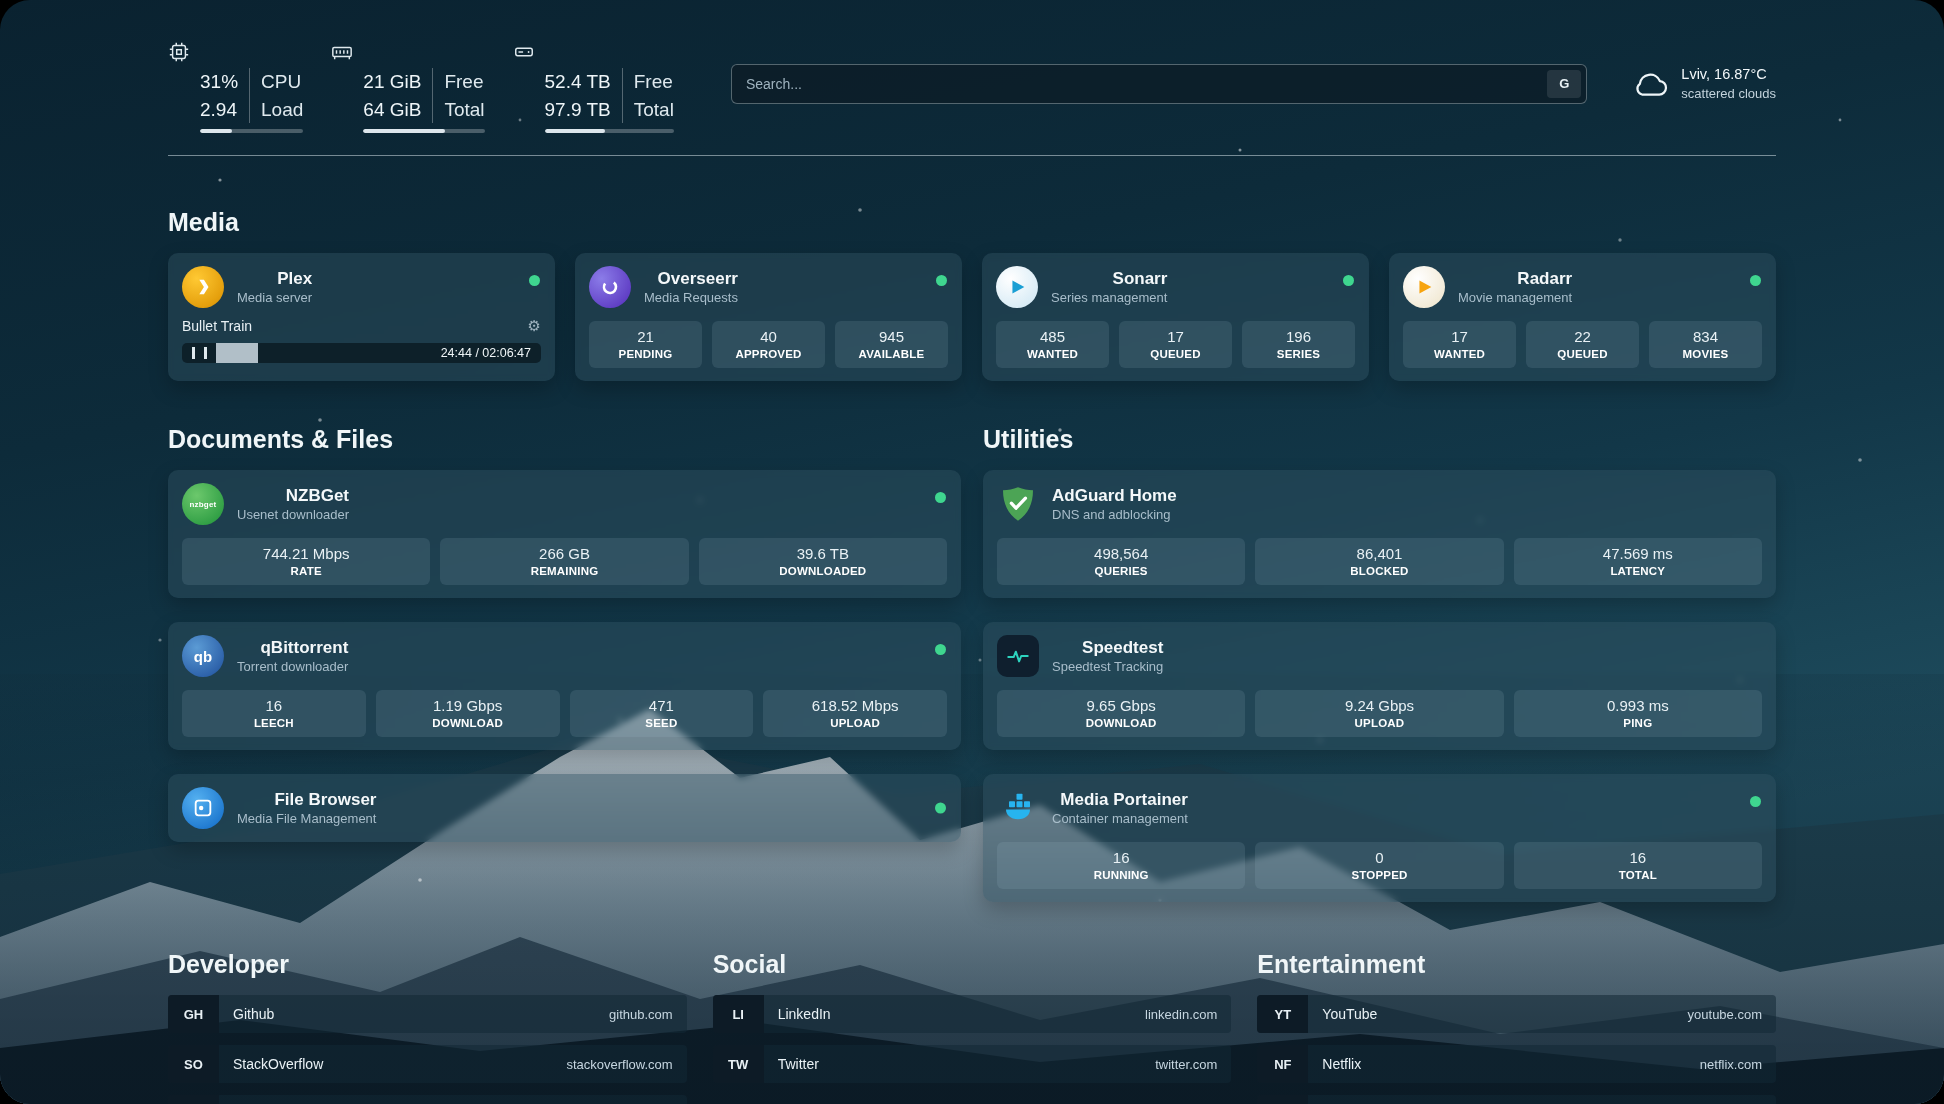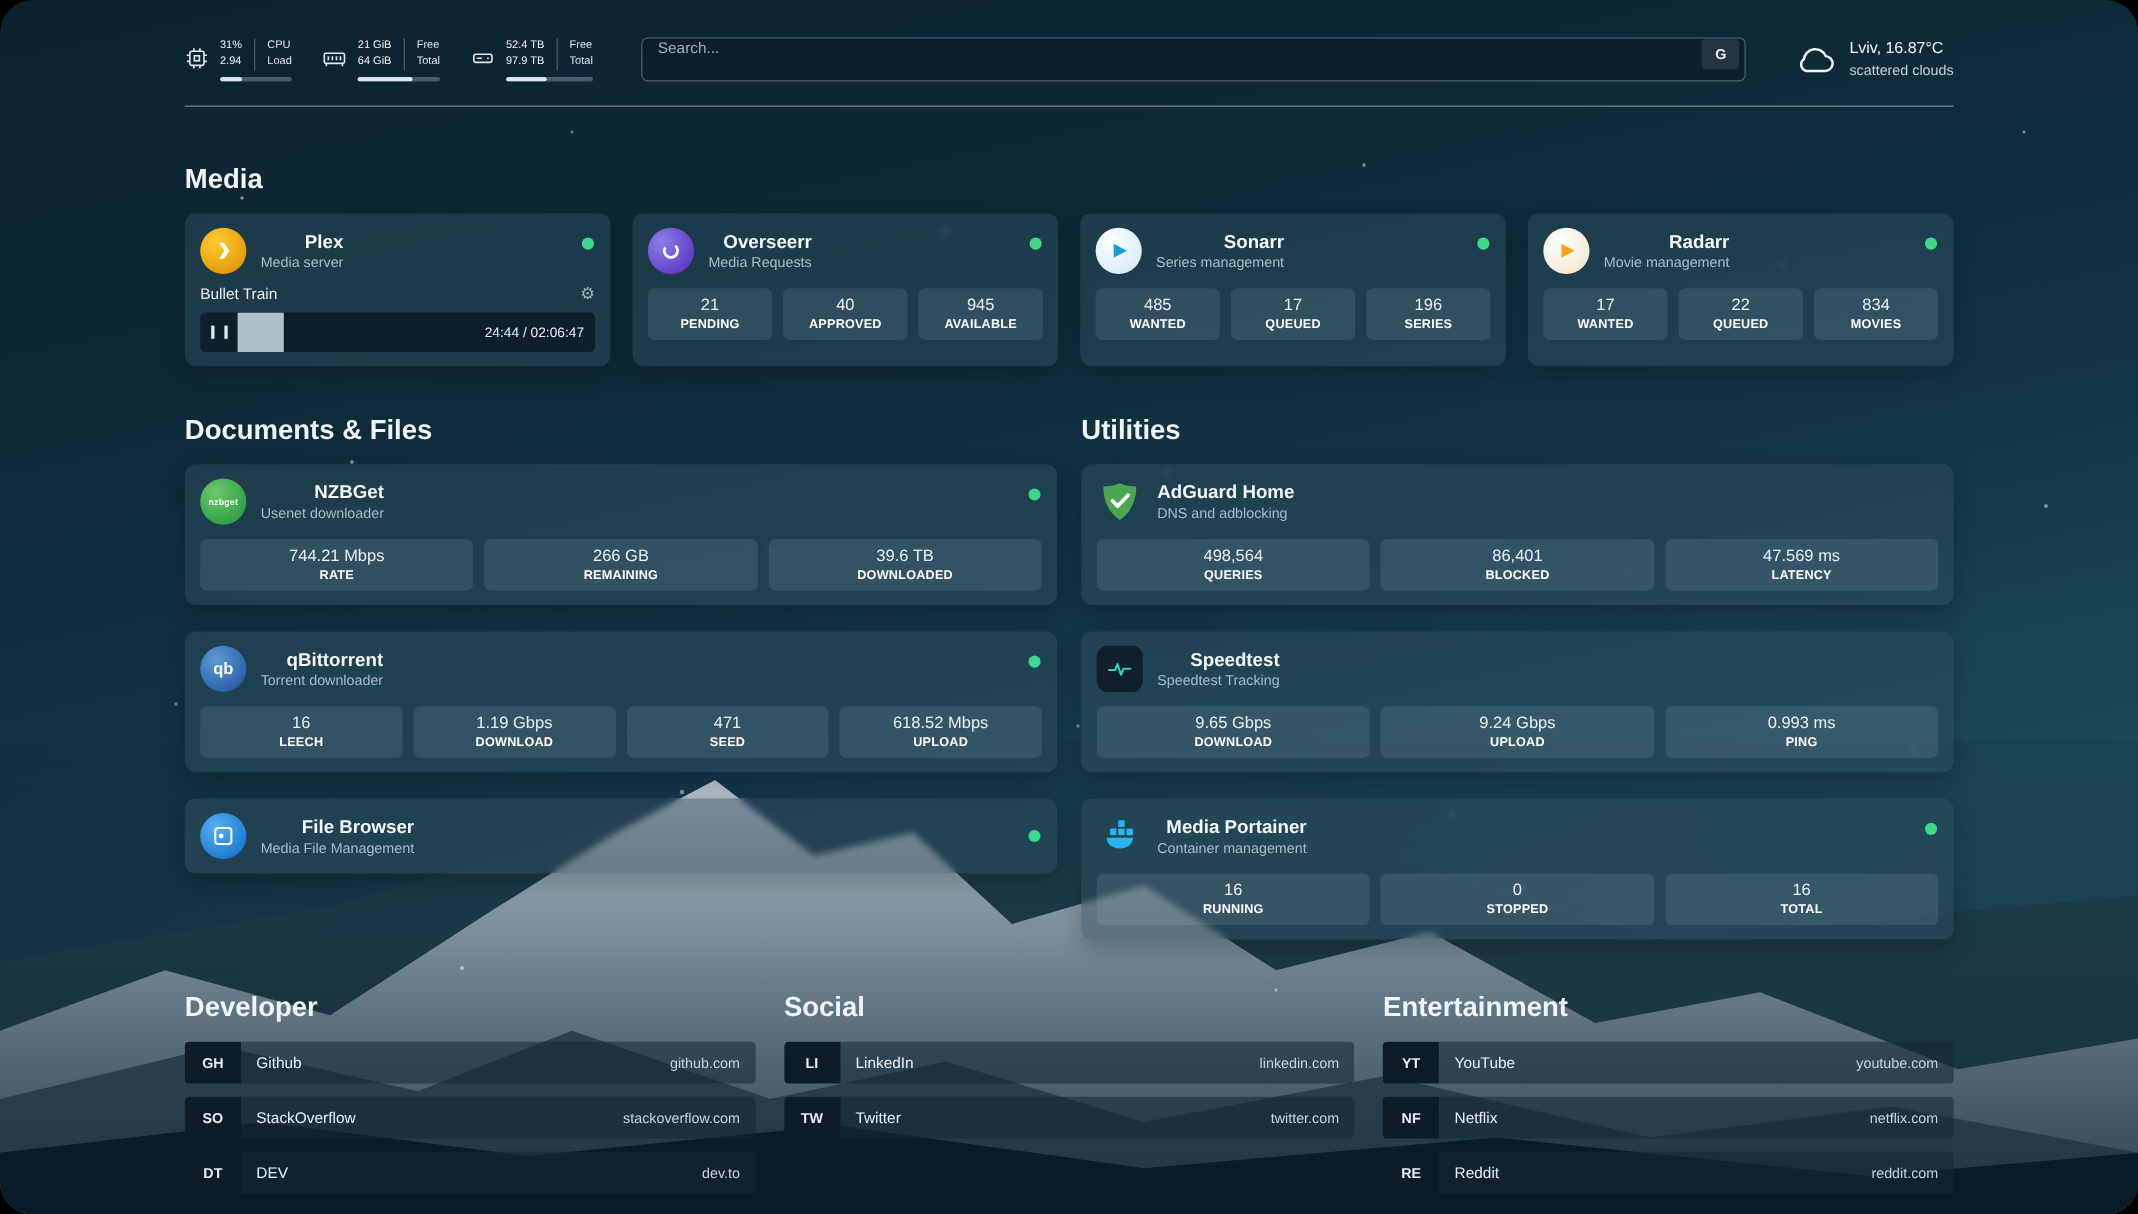--- a/index.html
+++ b/index.html
@@ -11,28 +11,28 @@
              background:linear-gradient(180deg,rgba(16,44,58,0.18) 0%,rgba(9,26,37,0.45) 100%); }
   .bg-stars { position:absolute; inset:0; }
   .content { position:relative; z-index:2; padding:0 168px; }
 
   
   .topbar { display:flex; align-items:center; margin-top:34px; }
   .metrics { display:flex; gap:28px; }
   .metric { display:flex; gap:10px; }
   .metric-icon { width:22px; height:22px; margin-top:7px; }
   .metric-body { display:flex; flex-direction:column; }
-  .metric-rows { display:flex; font-size:10px; line-height:1.45; }
+  .metric-rows { display:flex; font-size:19px; line-height:1.45;margin-top:34px; }
   .metric-col { display:flex; flex-direction:column; color:#eef5f8; }
   .metric-col.labels { border-left:1px solid rgba(255,255,255,0.3); margin-left:11px; padding-left:11px; color:#dfe9ee; }
   .metric-bar { height:4px; margin-top:6px; background:rgba(255,255,255,0.26); border-radius:2px; overflow:hidden; }
   .metric-fill { height:100%; background:#dde6ec; border-radius:2px; }
 
-  .search { flex:1; margin:0 46px 0 44px; height:38px; background:rgba(12,28,38,0.72);
-            border:1px solid rgba(220,235,240,0.35); border-radius:6px; display:flex; align-items:flex-start; overflow:hidden; }
+  .search { flex:1; margin:0 46px 0 57px; height:38px; background:rgba(12,28,38,0.72);
+            border:1px solid rgba(220,235,240,0.35); border-radius:6px; display:flex; align-items:center; overflow:hidden; }
   .search input { flex:1; background:transparent; border:none; outline:none; color:#dfe9ee; font-size:14px; padding:0 14px;
                   font-family:"Liberation Sans","DejaVu Sans",sans-serif; }
   .search input::placeholder { color:#9fb3bf; }
   .search-btn { width:34px; height:28px; margin-right:5px; border-radius:4px; background:rgba(255,255,255,0.10);
                 color:#e8f0f4; font-weight:700; font-size:13px; display:flex; align-items:center; justify-content:center; cursor:pointer; }
 
   .weather { display:flex; align-items:center; gap:12px; }
   .weather-icon { width:36px; height:36px; }
   .weather-text { display:flex; flex-direction:column; line-height:1.35; }
   .weather-loc { font-size:14.5px; color:#f2f7f9; }
@@ -60,21 +60,21 @@
 
   .stats { display:flex; gap:10px; margin-top:13px; }
   .stat { flex:1; background:rgba(173,203,216,0.13); border-radius:6px; padding:7px 4px 8px; text-align:center; }
   .stat-value { font-size:15px; color:#e9f1f5; }
   .stat-label { font-size:11.5px; font-weight:700; color:#ffffff; margin-top:3px; letter-spacing:.2px; }
 
   
   .np-row { display:flex; justify-content:space-between; align-items:center; margin-top:9px; }
   .np-title { font-size:14px; color:#e9f1f5; }
   .gear { color:#9fb3bf; font-size:15px; cursor:pointer; }
-  .np-bar { margin-top:8px; height:36px; background:rgba(10,24,32,0.78); border-radius:5px; display:flex; align-items:center; overflow:hidden; }
+  .np-bar { margin-top:8px; height:20px; background:rgba(10,24,32,0.78); border-radius:5px; display:flex; align-items:center; overflow:hidden; }
   .pause-icon { display:inline-block; width:9px; height:12px; border-left:3px solid #dfe9ee; border-right:3px solid #dfe9ee; margin:0 9px 0 10px; flex-shrink:0; }
   .np-track { flex:1; height:100%; position:relative; }
   .np-fill { position:absolute; left:0; top:0; bottom:0; background:#c3d2da; opacity:.9; }
   .np-time { font-size:12.5px; color:#f0f6f8; padding:0 10px; flex-shrink:0; }
 
   
   .icon-plex { background:radial-gradient(circle at 35% 30%,#ffc933,#e5a00d 70%,#cc8b06); }
   .icon-overseerr { background:radial-gradient(circle at 30% 30%,#8b7ce8,#5f3dc4 78%); }
   .icon-sonarr { background:radial-gradient(circle at 35% 30%,#ffffff,#d9ecf6 75%); }
   .icon-radarr { background:radial-gradient(circle at 35% 30%,#ffffff,#f2ead6 75%); }

